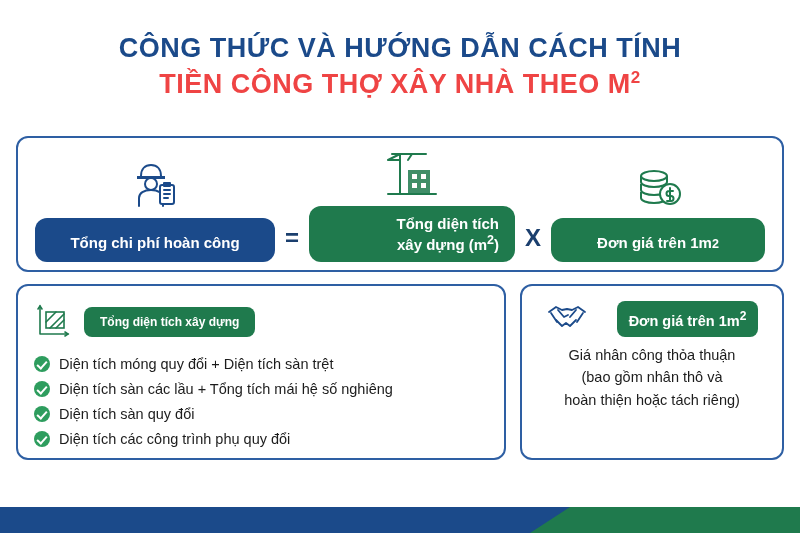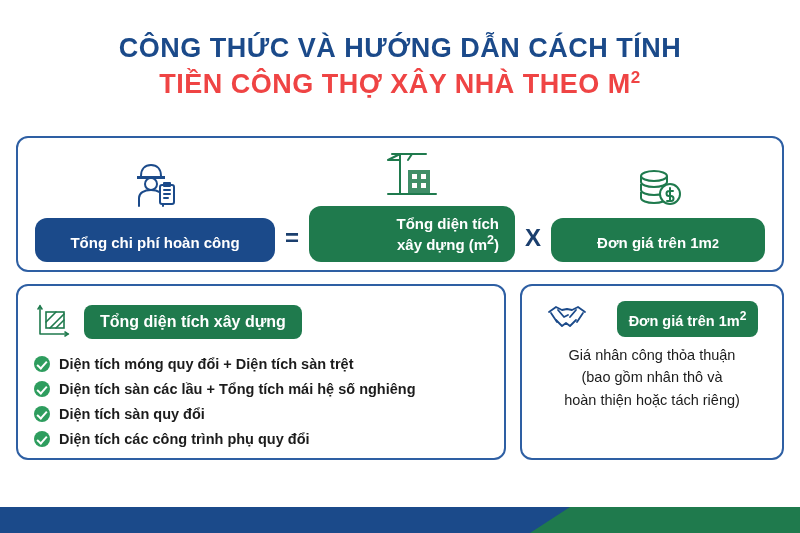--- a/index.html
+++ b/index.html
@@ -114,33 +114,32 @@
   .head-row {
     display: flex;
     align-items: center;
     gap: 10px;
   }
   .head-row.center { justify-content: center; gap: 29px; }
   .head-pill {
     background: #1f7a4d;
     color: #fff;
     font-weight: bold;
-    font-size: 16px;
+    font-size: 12px;
     border-radius: 8px;
     padding: 8px 16px;
     white-space: nowrap;
   }
   .head-pill.small { font-size: 14.5px; padding: 8px 12px; }
 
   .bullets {
     margin-top: 12px;
     display: flex;
     flex-direction: column;
     gap: 9px;
-    font-weight: bold;
   }
   .bullet {
     display: flex;
     align-items: center;
     gap: 9px;
     font-size: 14.5px;
     color: #1c1c1c;
   }
   .check {
     width: 16px;

